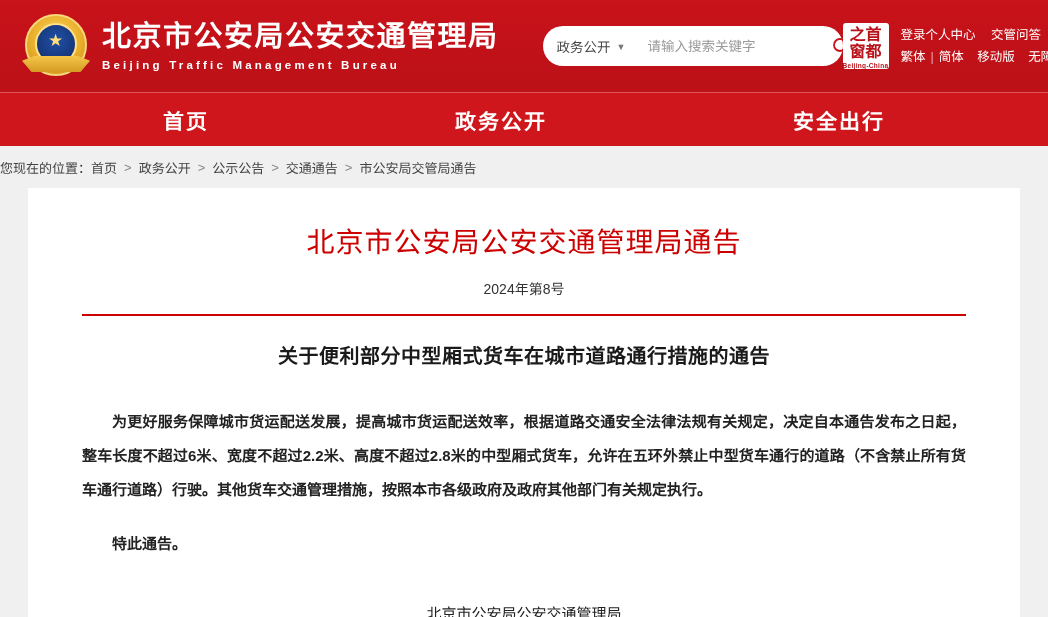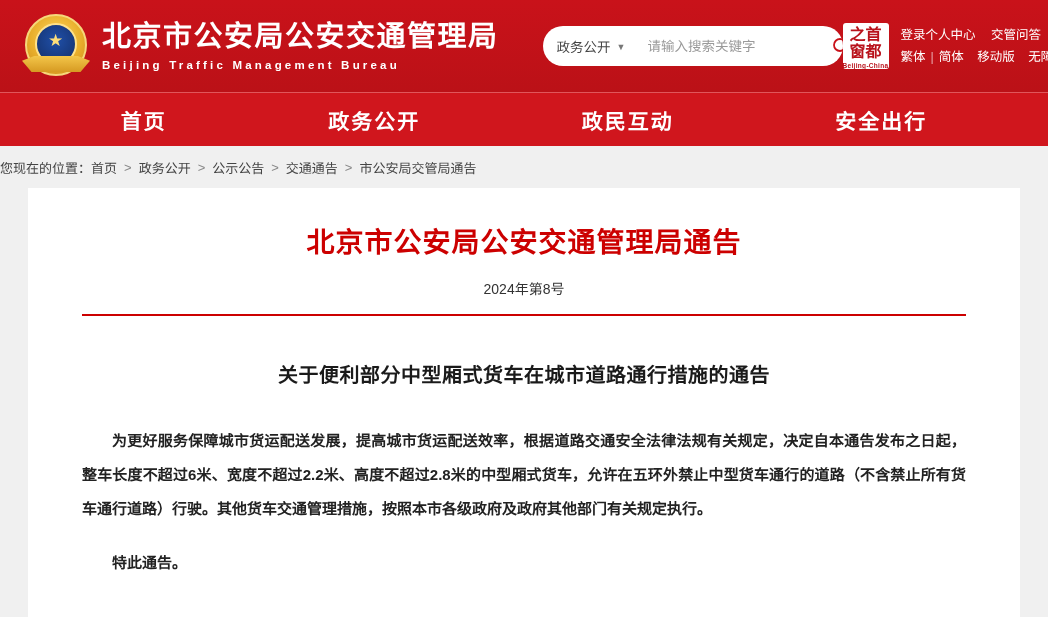--- a/index.html
+++ b/index.html
@@ -220,21 +220,21 @@
   }
   .article {
     background: #fff;
     min-height: 423px;
     padding: 28px 54px 30px 54px;
   }
   .doc-title {
     text-align: center;
     color: #c00;
     font-size: 28px;
-    font-weight: bold;
+    font-weight: normal;
     letter-spacing: 1px;
     line-height: 42px;
     font-family: "DejaVu Sans", "Liberation Sans", sans-serif;
     margin-top: 6px;
   }
   .doc-number {
     text-align: center;
     font-size: 14px;
     color: #333;
     margin-top: 14px;
@@ -242,21 +242,21 @@
   .rule {
     border: 0;
     border-top: 2px solid #c00;
     margin: 16px 0 0 0;
   }
   .doc-subtitle {
     text-align: center;
     font-size: 20px;
     font-weight: bold;
     color: #1a1a1a;
-    margin-top: 43px;
+    margin-top: 24px;
     letter-spacing: 0.5px;
     font-family: "DejaVu Sans", "Liberation Sans", sans-serif;
   }
   .doc-body p {
     font-size: 15px;
     line-height: 34px;
     color: #222;
     text-align: justify;
     margin: 0;
     text-indent: 2em;
@@ -320,21 +320,20 @@
       <div class="row second">
         <a>繁体</a><span class="divider">|</span><a>简体</a><span class="divider">&nbsp;</span><a>移动版</a><span class="divider">&nbsp;</span><a>无障碍</a>
       </div>
     </div>
   </div>
 </div>
 
 <div class="nav">
   <a>首页</a>
   <a>政务公开</a>
-  <a>政民互动</a>
   <a>安全出行</a>
 </div>
 
 <div class="breadcrumb">
   <span>您现在的位置：</span>
   <a>首页</a>
   <span class="sep">&gt;</span>
   <a>政务公开</a>
   <span class="sep">&gt;</span>
   <a>公示公告</a>

